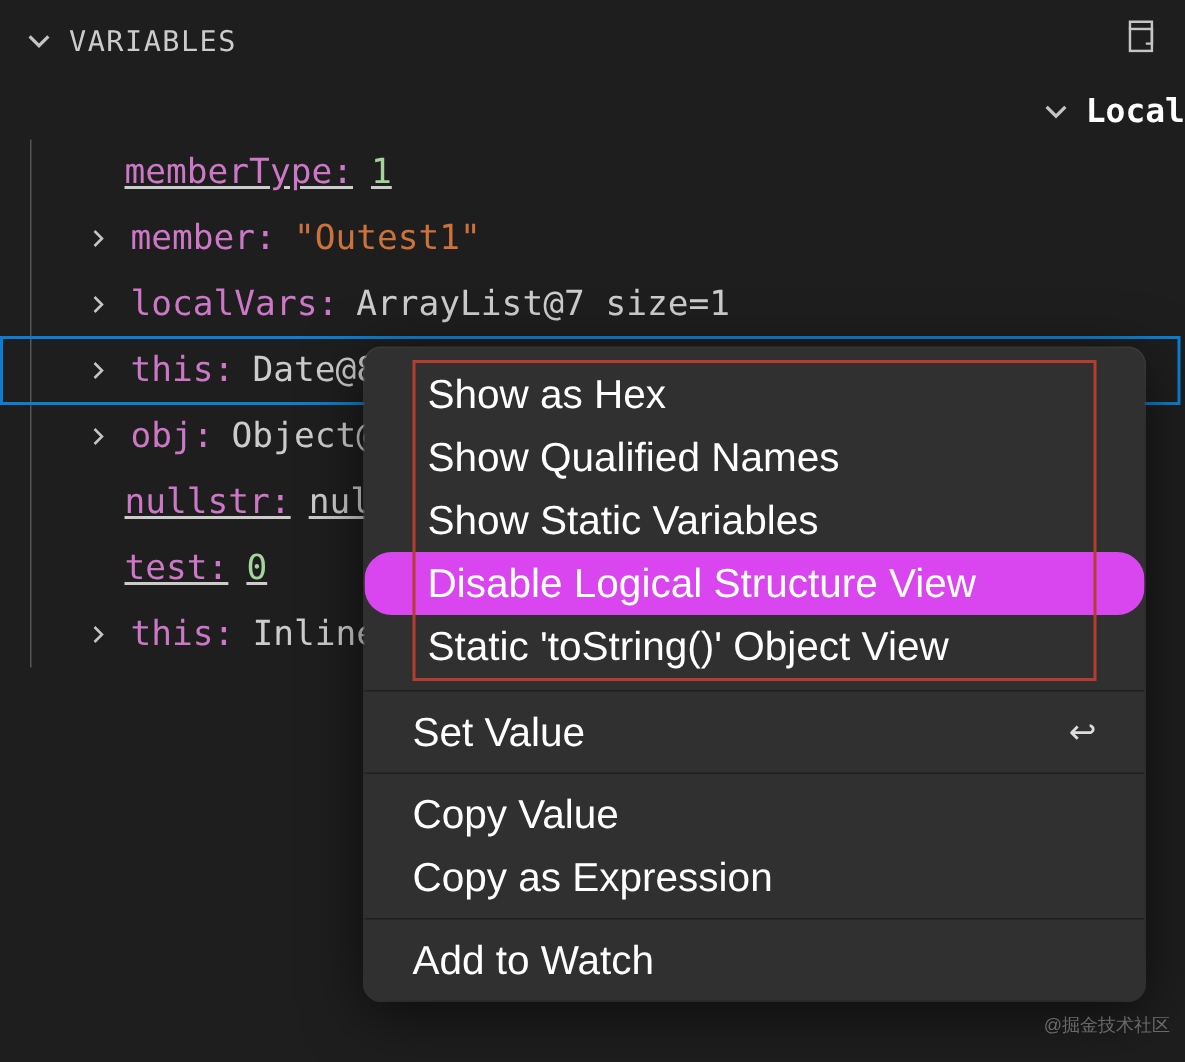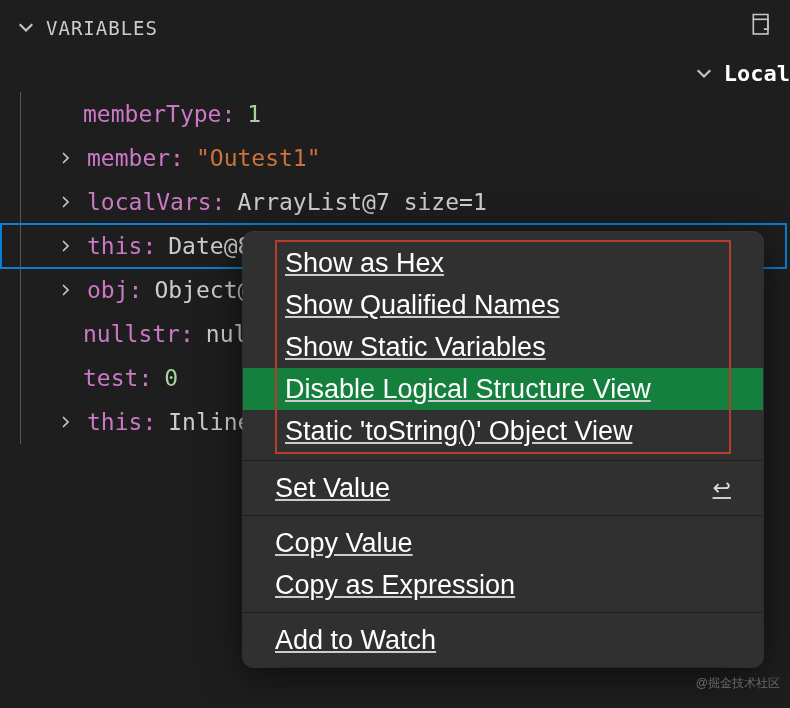--- a/index.html
+++ b/index.html
@@ -54,21 +54,21 @@
       padding-left: 0;
     }
     .row {
       display: flex;
       align-items: center;
       padding: 8px 0 8px 36px;
       gap: 12px;
       position: relative;
       min-height: 44px;
     }
-    .row.no-expand { padding-left: 62px; }
+    .row.no-expand { padding-left: 62px; text-decoration: underline; }
     .row .chev-right { width: 18px; display: flex; justify-content: center; }
     .var-name { color: #cc78c6; }
     .var-num { color: #a5d39b; }
     .var-str { color: #ce723b; }
     .var-obj { color: #cccccc; }
     .row.selected {
       outline: 2px solid #0a7fd3;
       outline-offset: -1px;
       margin-left: -20px;
       padding-left: 56px;
@@ -85,34 +85,34 @@
     .context-menu {
       position: absolute;
       left: 243px;
       top: 232px;
       width: 520px;
       background: #303031;
       border-radius: 11px;
       box-shadow: 0 8px 40px rgba(0,0,0,0.6), 0 0 0 1px rgba(90,90,90,0.6);
       overflow: hidden;
     }
-    .menu-section { padding: 6px 0; text-decoration: underline; }
+    .menu-section { padding: 6px 0; }
     .menu-sep { height: 1px; background: #1f1f1f; }
     .menu-item {
       display: flex;
       align-items: center;
       justify-content: space-between;
       padding: 2px 32px;
       color: #ffffff;
       font-family: -apple-system, BlinkMacSystemFont, 'Segoe UI', sans-serif;
       font-size: 27px;
       cursor: pointer;
       line-height: 38px;
     }
-    .menu-item.highlight { background: #15803d; }
+    .menu-item.highlight { background: #d946ef; border-radius: 18px; }
     .menu-top-group {
       margin: 6px 34px 4px 34px;
       outline: 2px solid #b63c2f;
       outline-offset: 0;
     }
     .menu-top-group .menu-item { padding: 2px 8px; }
     .menu-top-group .menu-item.highlight {
       margin-left: -34px;
       margin-right: -34px;
       padding-left: 42px;

